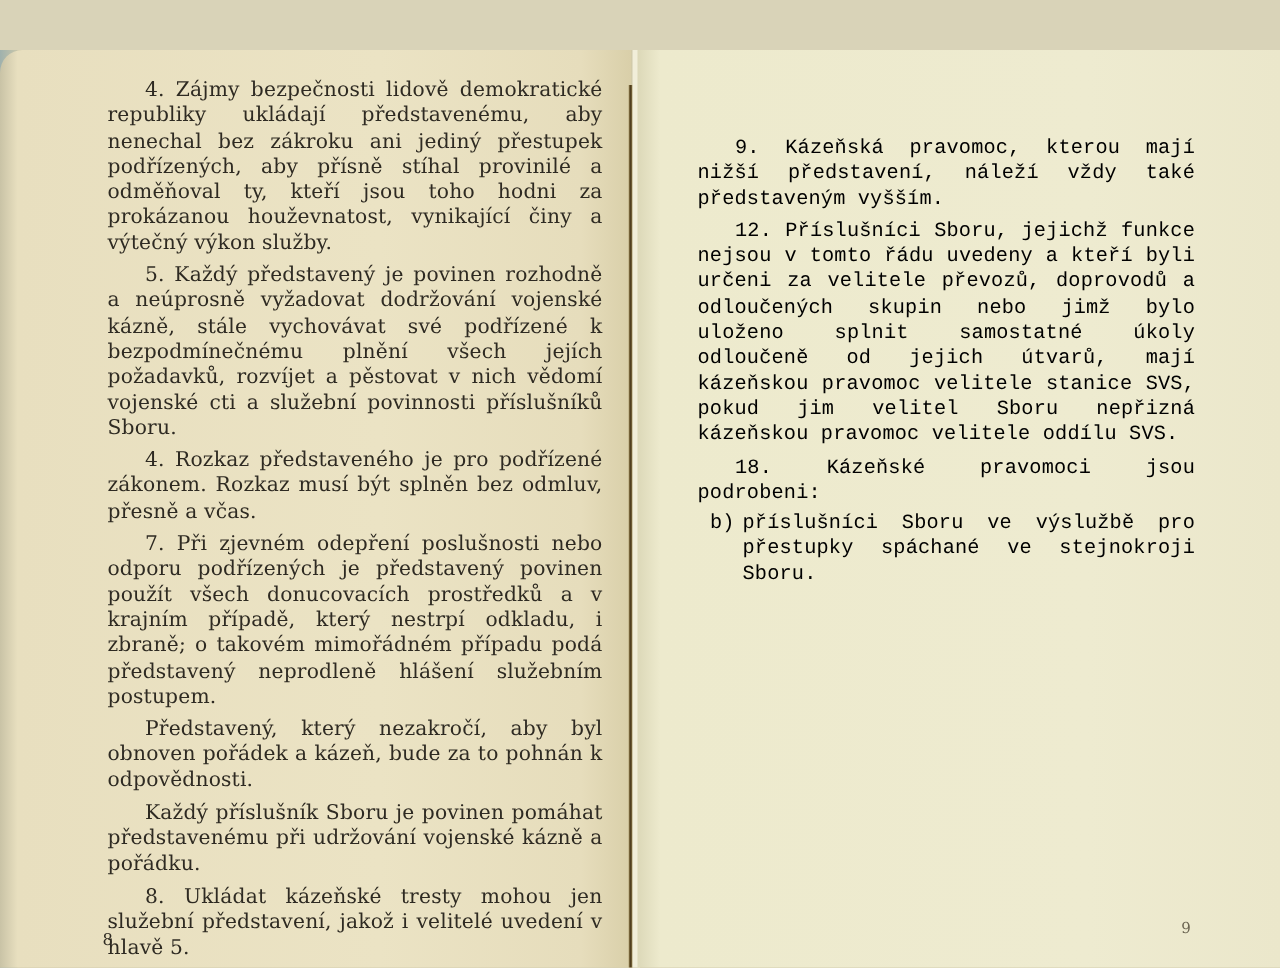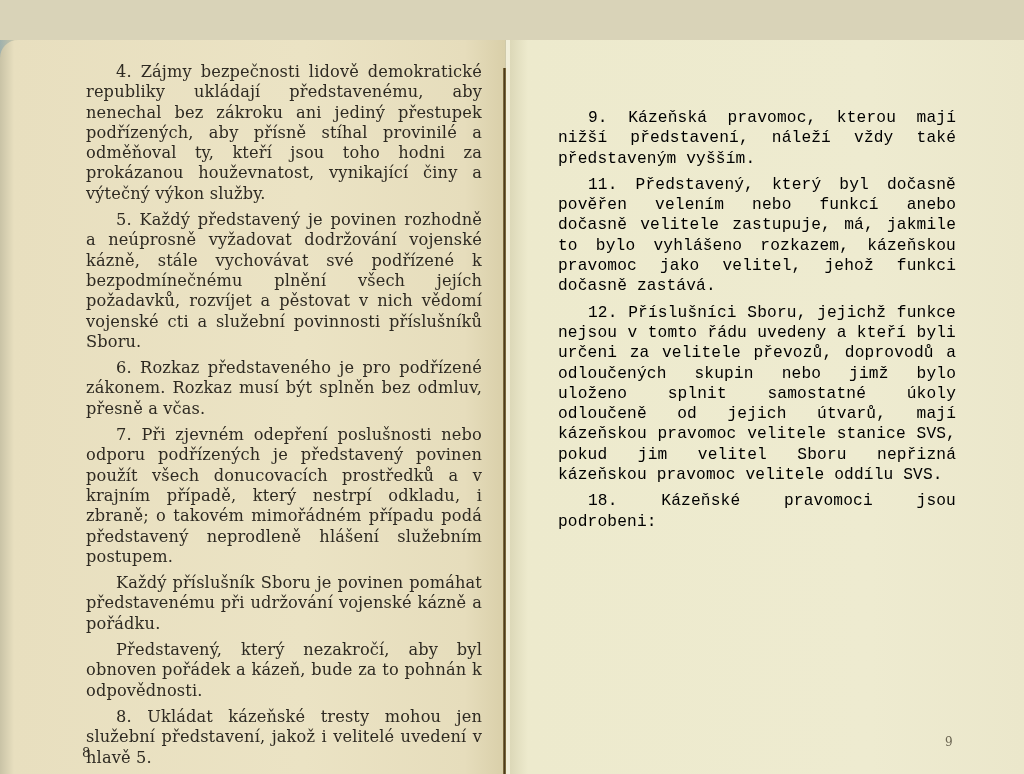--- a/index.html
+++ b/index.html
@@ -101,34 +101,36 @@
 </head>
 <body>
 
 <div class="spread">
   <div class="corner-bg"></div>
 
   <div class="page page-left">
     <div class="text-block left-text">
       <p class="para">4. Zájmy bezpečnosti lidově demokratické republiky ukládají představenému, aby nenechal bez zákroku ani jediný přestupek podřízených, aby přísně stíhal provinilé a odměňoval ty, kteří jsou toho hodni za prokázanou houževnatost, vynikající činy a výtečný výkon služby.</p>
       <p class="para">5. Každý představený je povinen rozhodně a neúprosně vyžadovat dodržování vojenské kázně, stále vychovávat své podřízené k bezpodmínečnému plnění všech jejích požadavků, rozvíjet a pěstovat v nich vědomí vojenské cti a služební povinnosti příslušníků Sboru.</p>
-      <p class="para">6. Rozkaz představeného je pro podřízené zákonem. Rozkaz musí být splněn bez odmluv, přesně a včas.</p>
+      <p class="para">4. Rozkaz představeného je pro podřízené zákonem. Rozkaz musí být splněn bez odmluv, přesně a včas.</p>
       <p class="para">7. Při zjevném odepření poslušnosti nebo odporu podřízených je představený povinen použít všech donucovacích prostředků a v krajním případě, který nestrpí odkladu, i zbraně; o takovém mimořádném případu podá představený neprodleně hlášení služebním postupem.</p>
+      <p class="para">Představený, který nezakročí, aby byl obnoven pořádek a kázeň, bude za to pohnán k odpovědnosti.</p>
       <p class="para">Každý příslušník Sboru je povinen pomáhat představenému při udržování vojenské kázně a pořádku.</p>
-      <p class="para">Představený, který nezakročí, aby byl obnoven pořádek a kázeň, bude za to pohnán k odpovědnosti.</p>
       <p class="para">8. Ukládat kázeňské tresty mohou jen služební představení, jakož i velitelé uvedení v hlavě 5.</p>
     </div>
     <div class="page-number left">8</div>
   </div>
 
   <div class="spine"></div>
   <div class="spine-gap"></div>
 
   <div class="page page-right"></div>
 
   <div class="text-block right-text">
     <p class="para">9. Kázeňská pravomoc, kterou mají nižší představení, náleží vždy také představeným vyšším.</p>
-    <p class="para">11. Představený, který byl dočasně pověřen velením nebo funkcí anebo dočasně velitele zastupuje, má, jakmile to bylo vyhlášeno rozkazem, kázeňskou pravomoc jako velitel, jehož funkci dočasně zastává.</p>
     <p class="para">12. Příslušníci Sboru, jejichž funkce nejsou v tomto řádu uvedeny a kteří byli určeni za velitele převozů, doprovodů a odloučených skupin nebo jimž bylo uloženo splnit samostatné úkoly odloučeně od jejich útvarů, mají kázeňskou pravomoc velitele stanice SVS, pokud jim velitel Sboru nepřizná kázeňskou pravomoc velitele oddílu SVS.</p>
     <p class="para tight">18. Kázeňské pravomoci jsou podrobeni:</p>
+    <div class="list-item" style="margin-bottom:8px;">
+      <span class="list-label">b)</span><span>příslušníci Sboru ve výslužbě pro přestupky spáchané ve stejnokroji Sboru.</span>
+    </div>
   </div>
   <div class="page-number right">9</div>
 </div>
 
 </body></html>

